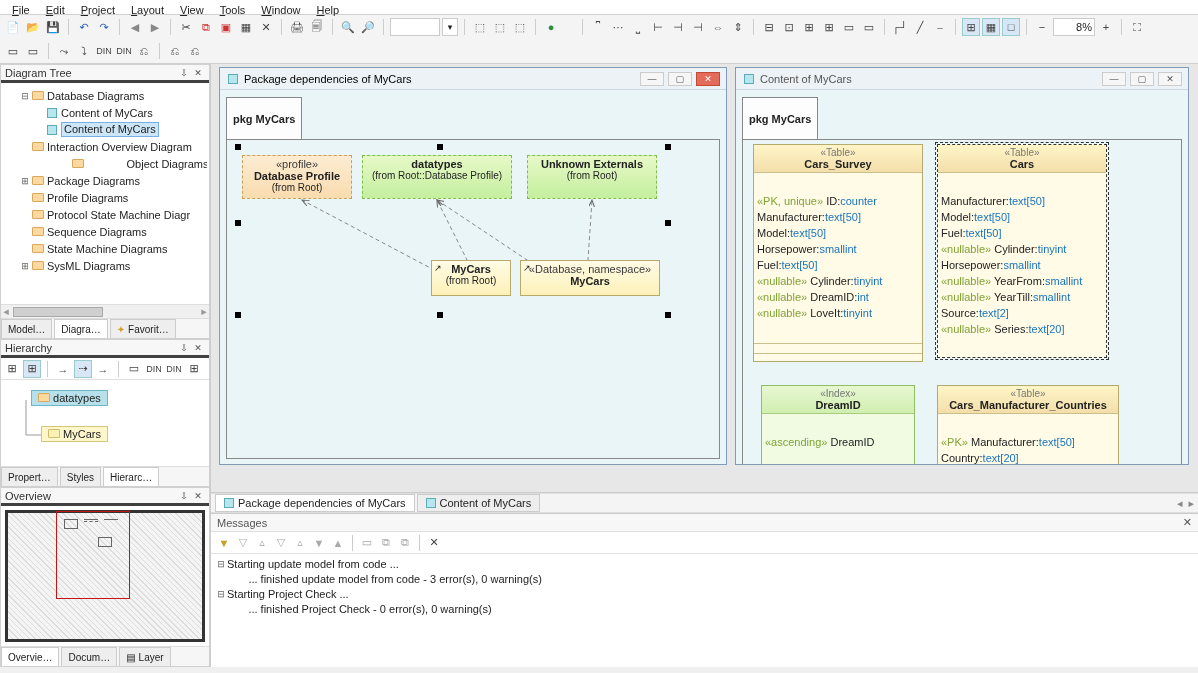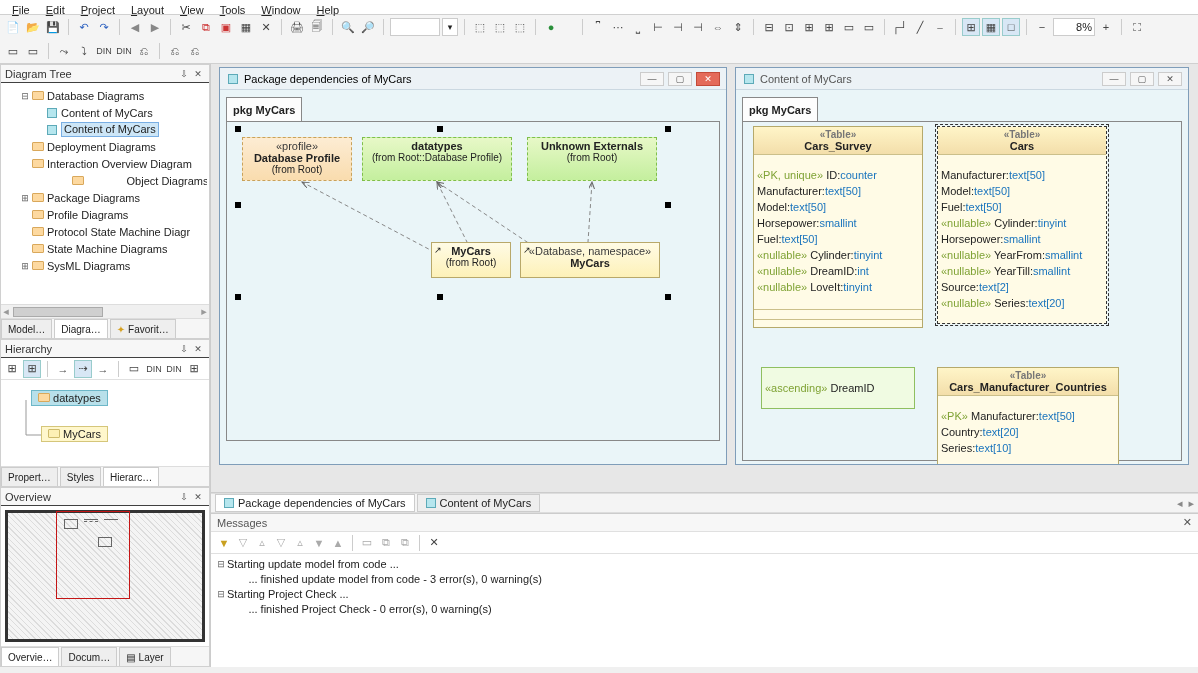--- a/index.html
+++ b/index.html
@@ -19,21 +19,21 @@
 .tb-drop { width: 16px; height: 18px; border: 1px solid #ccc; background: #fff; display:inline-flex; align-items:center; justify-content:center; font-size:9px;}
 .tb-combo-wide { width: 50px; height: 18px; border: 1px solid #ccc; background: #fff; }
 
 
 .main { display: flex; height: calc(673px - 22px - 48px); }
 .left-col { width: 211px; min-width: 211px; display: flex; flex-direction: column; border-right: 1px solid #ccc; background: #fff; }
 .right-col { flex: 1; display: flex; flex-direction: column; min-width: 0; }
 
 
 .panel { display: flex; flex-direction: column; border: 1px solid #d0d0d0; background: #fff; margin: 0; }
-.panel-hd { display: flex; align-items: center; height: 18px; padding: 0 4px; font-size: 11px; color: #333; background: #f7f7f7; border-bottom: 1px solid #404040; }
+.panel-hd { display: flex; align-items: center; height: 18px; padding: 0 4px; font-size: 11px; color: #333; background: #f7f7f7; border-bottom: 3px solid #404040; }
 .panel-hd .ttl { flex: 1; }
 .panel-hd .pin, .panel-hd .cls { width: 14px; height: 14px; display: inline-flex; align-items: center; justify-content: center; font-size: 9px; color: #555; }
 .panel-body { flex: 1; overflow: auto; }
 
 
 .tree { padding: 4px 0 4px 4px; }
 .tree-row { display: flex; align-items: center; height: 17px; padding-right: 2px; }
 .tree-tw { width: 12px; text-align: center; font-size: 9px; color: #666; }
 .tree-ic { width: 14px; height: 12px; display: inline-flex; align-items: center; justify-content: center; font-size: 10px; margin-right: 2px; }
 .folder-ic { display:inline-block; width:12px; height:9px; background:#fdd9a0; border:1px solid #d9a85b; border-radius:1px; }
@@ -60,39 +60,39 @@
 .canvas-area { flex: 1; position: relative; background: #e7e7e7; border-bottom:1px solid #ccc; overflow:hidden; }
 .win { position: absolute; border: 1px solid #7f9db9; background: #eaf5f8; display: flex; flex-direction: column; }
 .win-hd { height: 22px; display: flex; align-items: center; padding: 0 6px; background: #ecf2f6; border-bottom: 1px solid #cbd8e1; color: #555; }
 .win.active .win-hd { color: #000; }
 .win-hd .ic { width: 14px; height: 14px; display: inline-flex; align-items: center; justify-content: center; margin-right: 4px; font-size:10px; }
 .win-hd .ttl { flex: 1; }
 .win-btns { display: flex; gap: 4px; }
 .win-btn { width: 24px; height: 14px; border: 1px solid #ccc; background: #f6f6f6; display:inline-flex; align-items:center; justify-content:center; font-size:9px; color:#555; }
 .win-btn.close { background: #e46a59; color:#fff; border-color:#c34a39;}
 .win-body { flex: 1; padding: 6px; overflow: hidden; position:relative; }
-.pkg-tab { display:inline-block; padding:6px 6px; border:1px solid #888; border-bottom:none; background:#fdfdfd; font-weight:bold; position:relative; top:1px; left:0; }
+.pkg-tab { display:inline-block; padding:15px 6px; border:1px solid #888; border-bottom:none; background:#fdfdfd; font-weight:bold; position:relative; top:1px; left:0; }
 .pkg-body { border:1px solid #888; width:100%; height:100%; position:relative; }
 
 
 .node { position:absolute; text-align:center; font-size:11px; }
 .node .stereo { color:#3a3a3a; }
 .node .nm { font-weight:bold; }
 .node .from { font-size:10px; }
 .n-yellow { background:linear-gradient(#fffbe5,#fdf1b8); border:1px solid #b8a86a; }
 .n-orange { background:linear-gradient(#fdecd3,#f9dcae); border:1px dashed #c8a25b; }
 .n-green  { background:linear-gradient(#e7f8c7,#c4ef9e); border:1px dashed #7fbf4b; }
 
 
 .tbl { position:absolute; width:170px; border:1px solid #b5a96b; background:#fffbe6; font-size:11px; }
 .tbl.sel { border:1px dashed #333; outline:1px dashed #333; outline-offset:1px; }
 .tbl-hd { text-align:center; background:linear-gradient(#fff5c8,#f3deaa); border-bottom:1px solid #cbbf8a; padding:2px 0;}
-.tbl-hd .st { color:#777; font-size:10px;font-weight:bold; }
+.tbl-hd .st { color:#777; font-size:10px; }
 .tbl-hd .nm { font-weight:bold; }
-.tbl-rows { padding:12px 3px; }
+.tbl-rows { padding:20px 3px; }
 .tbl-row { white-space:nowrap; line-height:16px; }
 .kw { color:#7fa234; }
 .ty { color:#1a74bd; }
 .tbl-sep { border-top:1px solid #cbbf8a; margin-top:2px; }
 .tbl-idx { border:1px solid #8fbf60; background:#f0fbe2; }
 .tbl-idx .tbl-hd { background:linear-gradient(#e7f7d2,#d1eeb0); border-bottom-color:#a5cf7e;}
 
 
 .btm-tabs { height: 20px; display: flex; align-items: center; padding: 0 4px; background: #f4f4f4; border-top:1px solid #ddd; border-bottom:1px solid #ddd; }
 .btm-tabs .tab { display:flex; align-items:center; gap:4px; padding:2px 8px; border:1px solid #ccc; background:#eee; margin-right:2px;}
@@ -235,27 +235,20 @@
               <span class="tree-ic">
                 <span class="sheet-ic"></span>
               </span>
               <span class="tree-label tree-sel">Content of MyCars</span>
             </div>
             <div class="tree-row" style="padding-left: 14px;">
               <span class="tree-tw"></span>
               <span class="tree-ic">
                 <span class="folder-ic"></span>
               </span>
-              <span class="tree-label">Deployment Diagrams</span>
-            </div>
-            <div class="tree-row" style="padding-left: 14px;">
-              <span class="tree-tw"></span>
-              <span class="tree-ic">
-                <span class="folder-ic"></span>
-              </span>
               <span class="tree-label">Interaction Overview Diagram</span>
             </div>
             <div class="tree-row" style="padding-left: 14px; gap: 40px;">
               <span class="tree-tw"></span>
               <span class="tree-ic">
                 <span class="folder-ic"></span>
               </span>
               <span class="tree-label">Object Diagrams</span>
             </div>
             <div class="tree-row" style="padding-left: 14px;">
@@ -271,20 +264,27 @@
                 <span class="folder-ic"></span>
               </span>
               <span class="tree-label">Profile Diagrams</span>
             </div>
             <div class="tree-row" style="padding-left: 14px;">
               <span class="tree-tw"></span>
               <span class="tree-ic">
                 <span class="folder-ic"></span>
               </span>
               <span class="tree-label">Protocol State Machine Diagr</span>
+            </div>
+            <div class="tree-row" style="padding-left: 14px;">
+              <span class="tree-tw"></span>
+              <span class="tree-ic">
+                <span class="folder-ic"></span>
+              </span>
+              <span class="tree-label">Sequence Diagrams</span>
             </div>
             <div class="tree-row" style="padding-left: 14px;">
               <span class="tree-tw"></span>
               <span class="tree-ic">
                 <span class="folder-ic"></span>
               </span>
               <span class="tree-label">State Machine Diagrams</span>
             </div>
             <div class="tree-row" style="padding-left: 14px;">
               <span class="tree-tw">⊞</span>
@@ -503,20 +503,24 @@
                     <div class="tbl-row"><span>Fuel</span>:<span class="ty">text[50]</span></div>
                     <div class="tbl-row"><span class="kw">«nullable» </span><span>Cylinder</span>:<span class="ty">tinyint</span></div>
                     <div class="tbl-row"><span>Horsepower</span>:<span class="ty">smallint</span></div>
                     <div class="tbl-row"><span class="kw">«nullable» </span><span>YearFrom</span>:<span class="ty">smallint</span></div>
                     <div class="tbl-row"><span class="kw">«nullable» </span><span>YearTill</span>:<span class="ty">smallint</span></div>
                     <div class="tbl-row"><span>Source</span>:<span class="ty">text[2]</span></div>
                     <div class="tbl-row"><span class="kw">«nullable» </span><span>Series</span>:<span class="ty">text[20]</span></div>
                   </div>
                 </div>
                 <div class="tbl tbl-idx" style="left: 18px; top: 245px; width: 154px;">
+                  <div class="tbl-hd">
+                    <div class="st">«Index»</div>
+                    <div class="nm">DreamID</div>
+                  </div>
                   <div class="tbl-rows">
                     <div class="tbl-row"><span class="kw">«ascending» </span><span>DreamID</span></div>
                   </div>
                 </div>
                 <div class="tbl" style="left: 194px; top: 245px; width: 182px;">
                   <div class="tbl-hd">
                     <div class="st">«Table»</div>
                     <div class="nm">Cars_Manufacturer_Countries</div>
                   </div>
                   <div class="tbl-rows">

